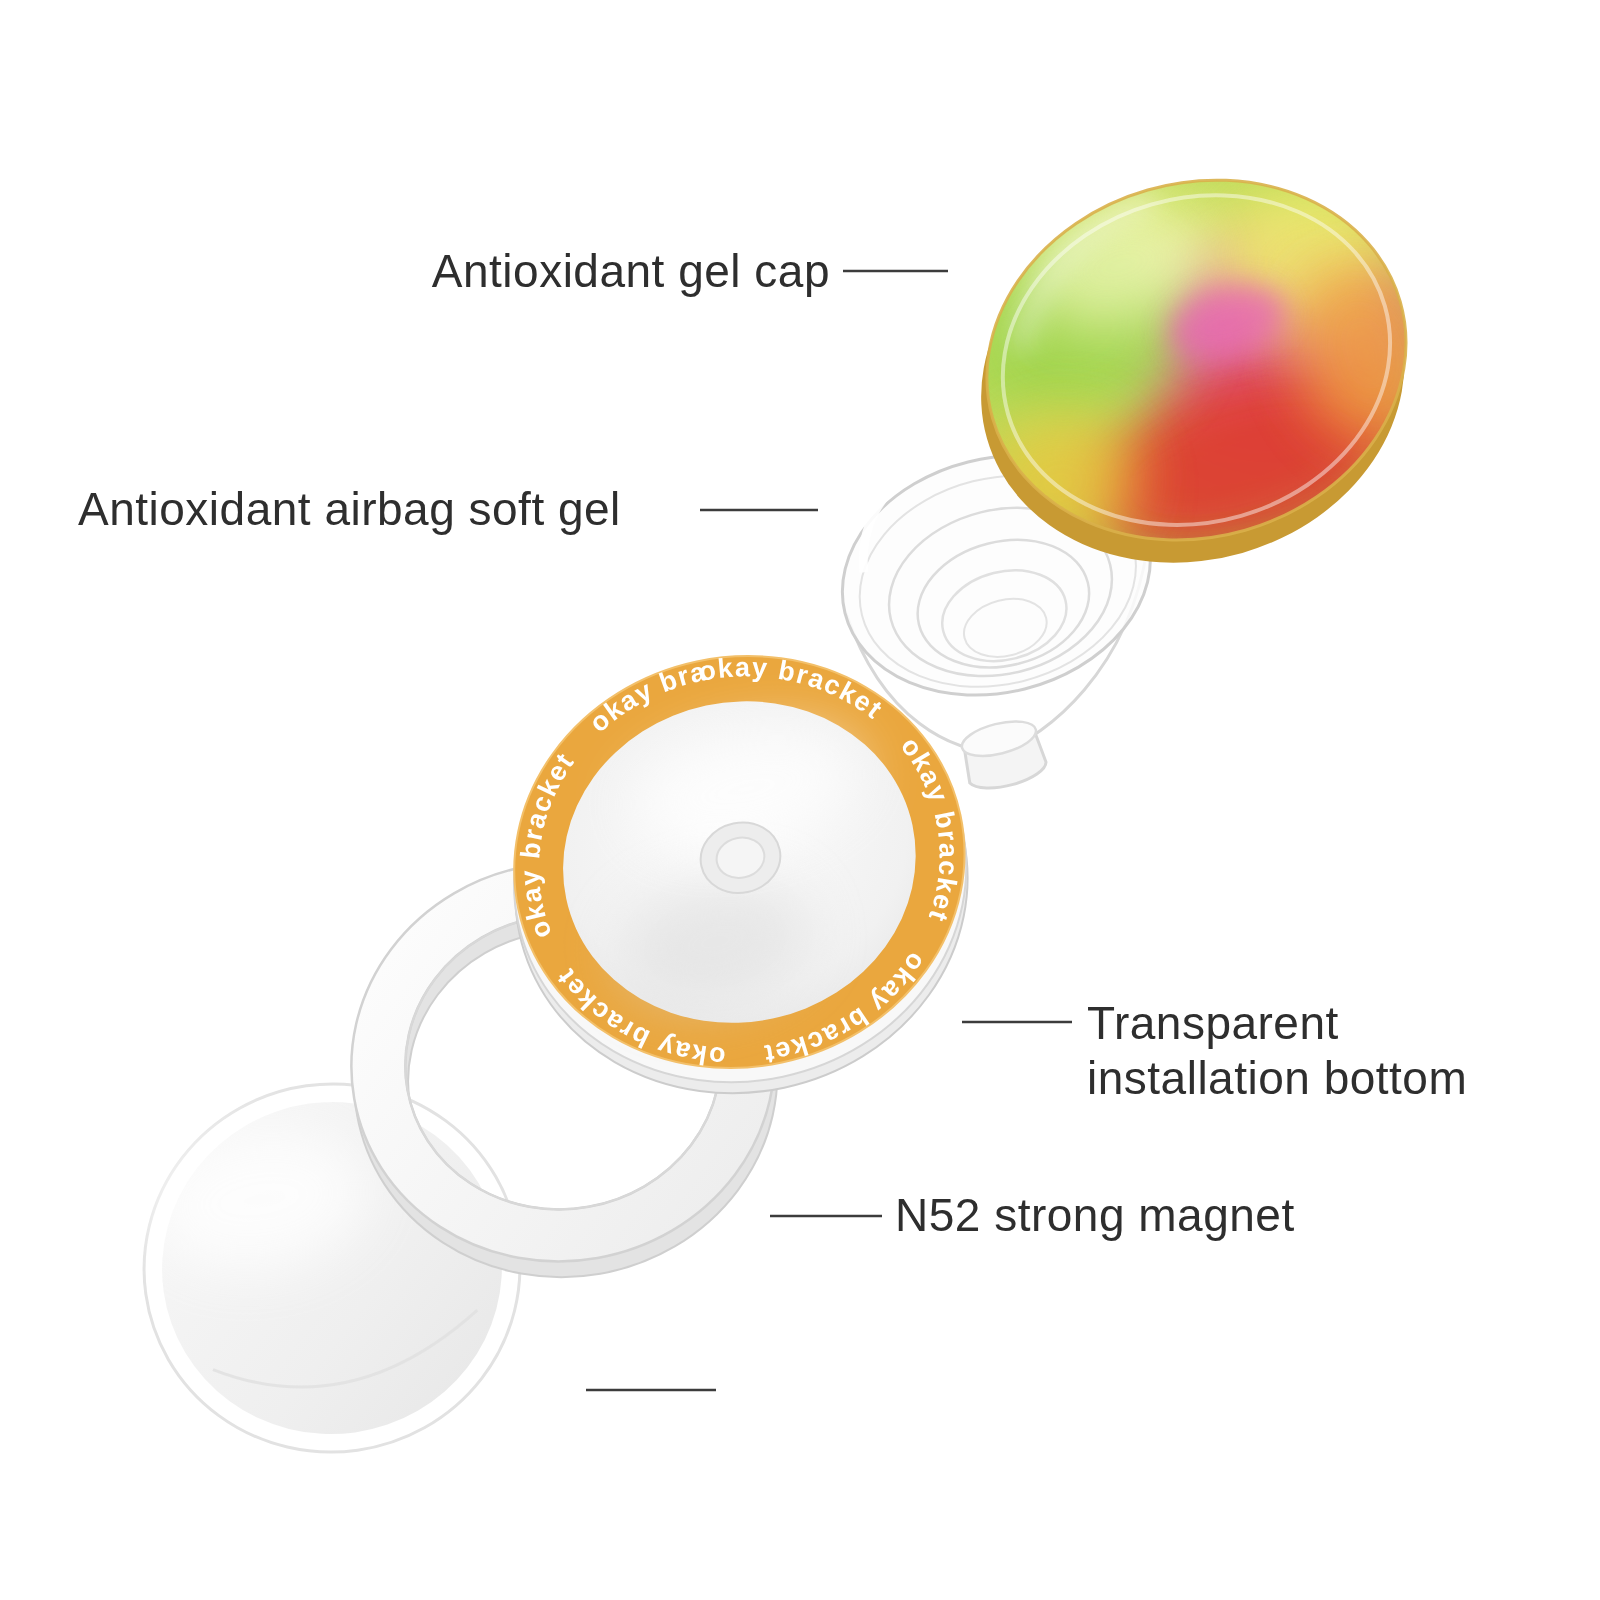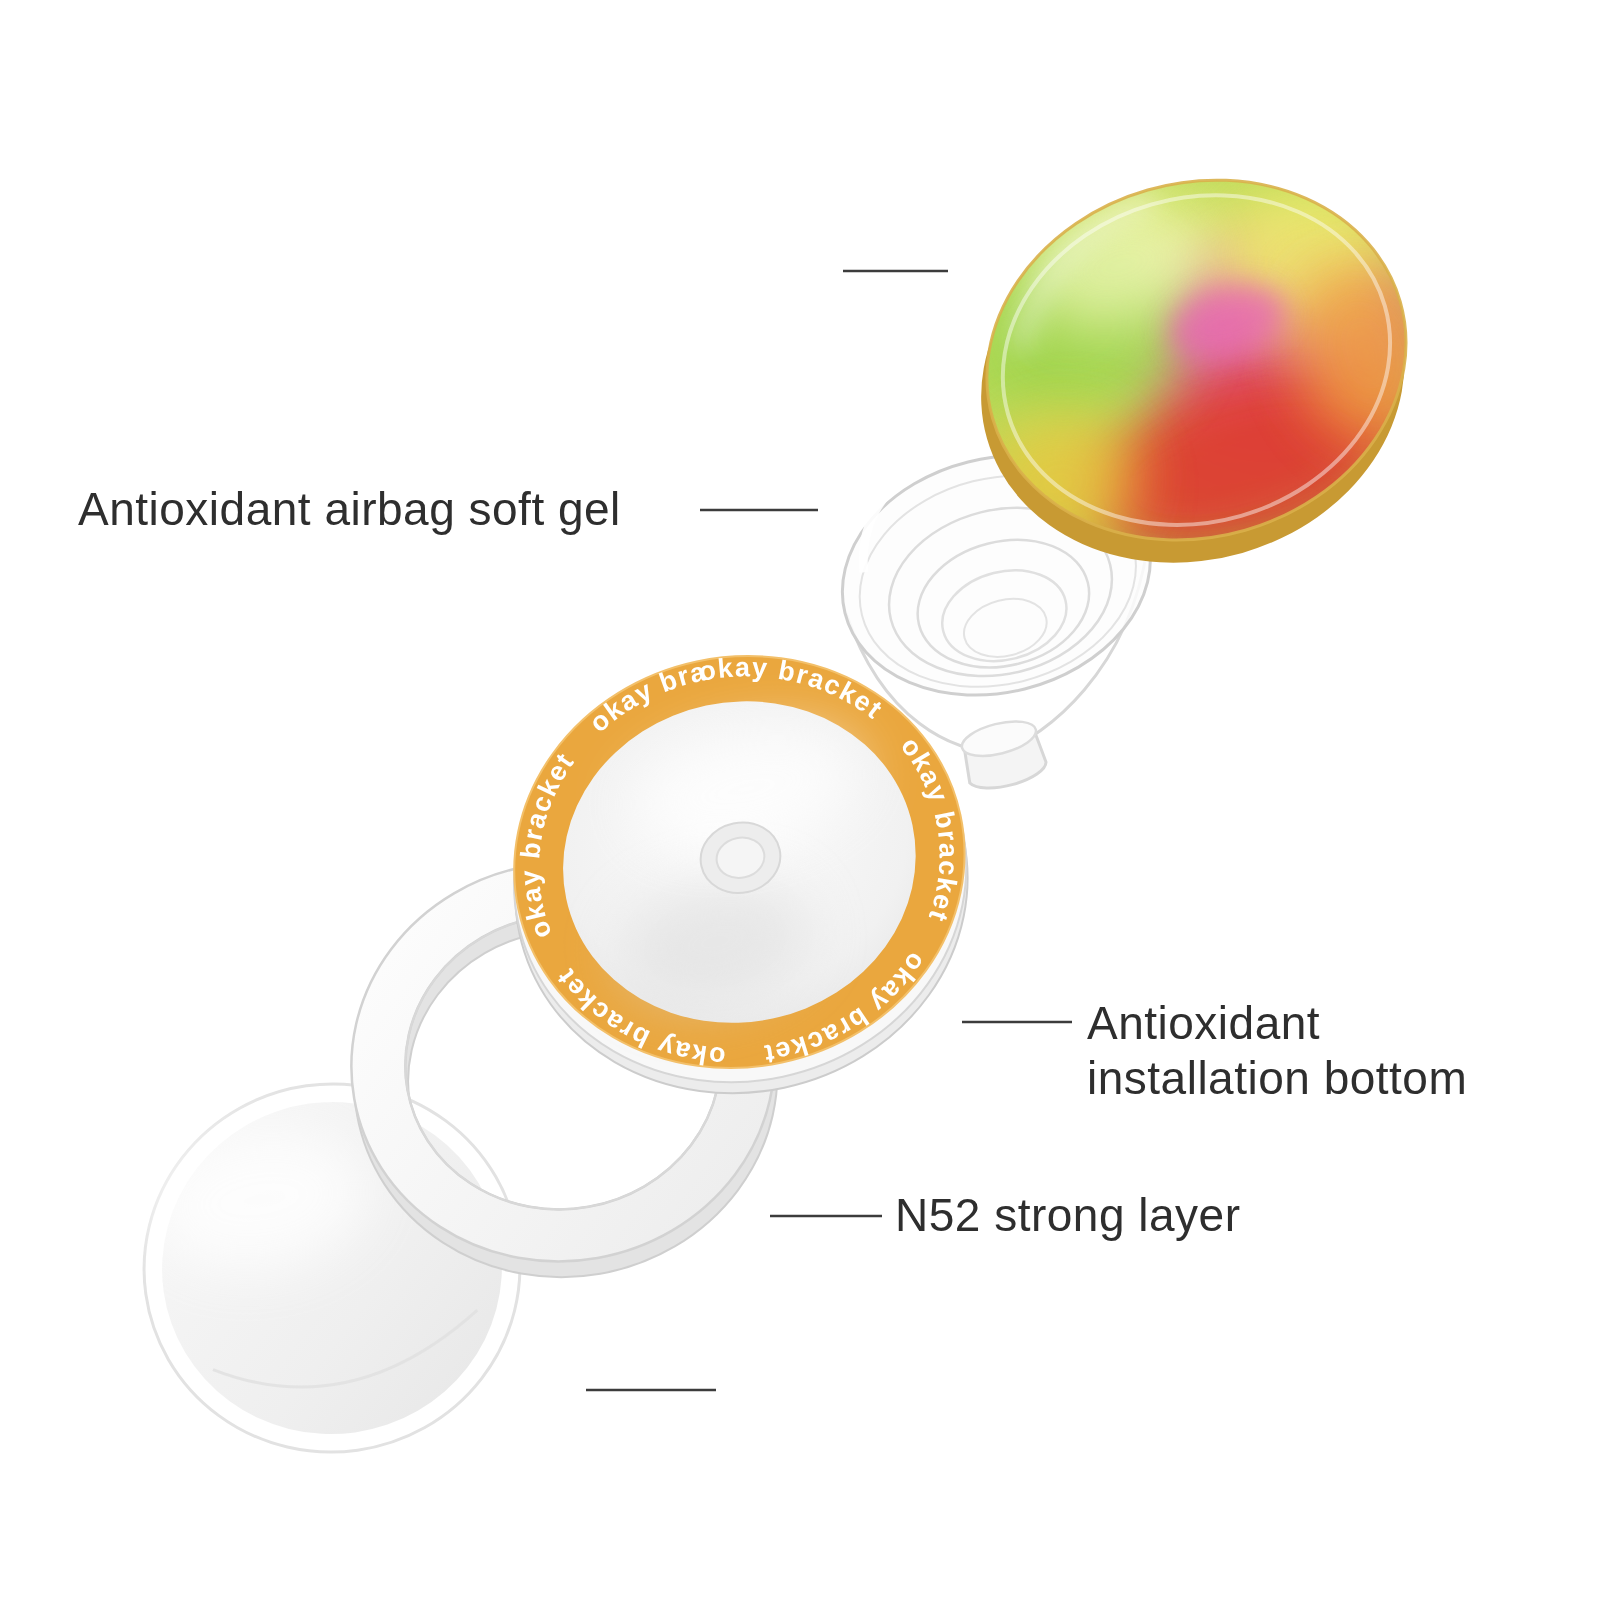--- a/index.html
+++ b/index.html
@@ -141,21 +141,22 @@
 
     <g stroke="#3c3c3c" stroke-width="2.5">
       <line x1="843" y1="271" x2="948" y2="271"></line>
       <line x1="700" y1="510" x2="818" y2="510"></line>
       <line x1="962" y1="1022" x2="1072" y2="1022"></line>
       <line x1="770" y1="1216" x2="882" y2="1216"></line>
       <line x1="586" y1="1390" x2="716" y2="1390"></line>
     </g>
   </svg>
 
+  <div class="label" style="right:770px; top:244px; text-align:right;">Antioxidant gel cap</div>
 
   <div class="label" style="left:78px; top:482px;">Antioxidant airbag soft gel</div>
 
-  <div class="label wrap" style="left:1087px; top:996px;">Antioxidant installation bottom</div>
+  <div class="label wrap" style="left:1087px; top:996px;">Transparent installation bottom</div>
 
-  <div class="label" style="left:895px; top:1188px;">N52 strong layer</div>
+  <div class="label" style="left:895px; top:1188px;">N52 strong magnet</div>
 
 
 </div>
 
 </body></html>

